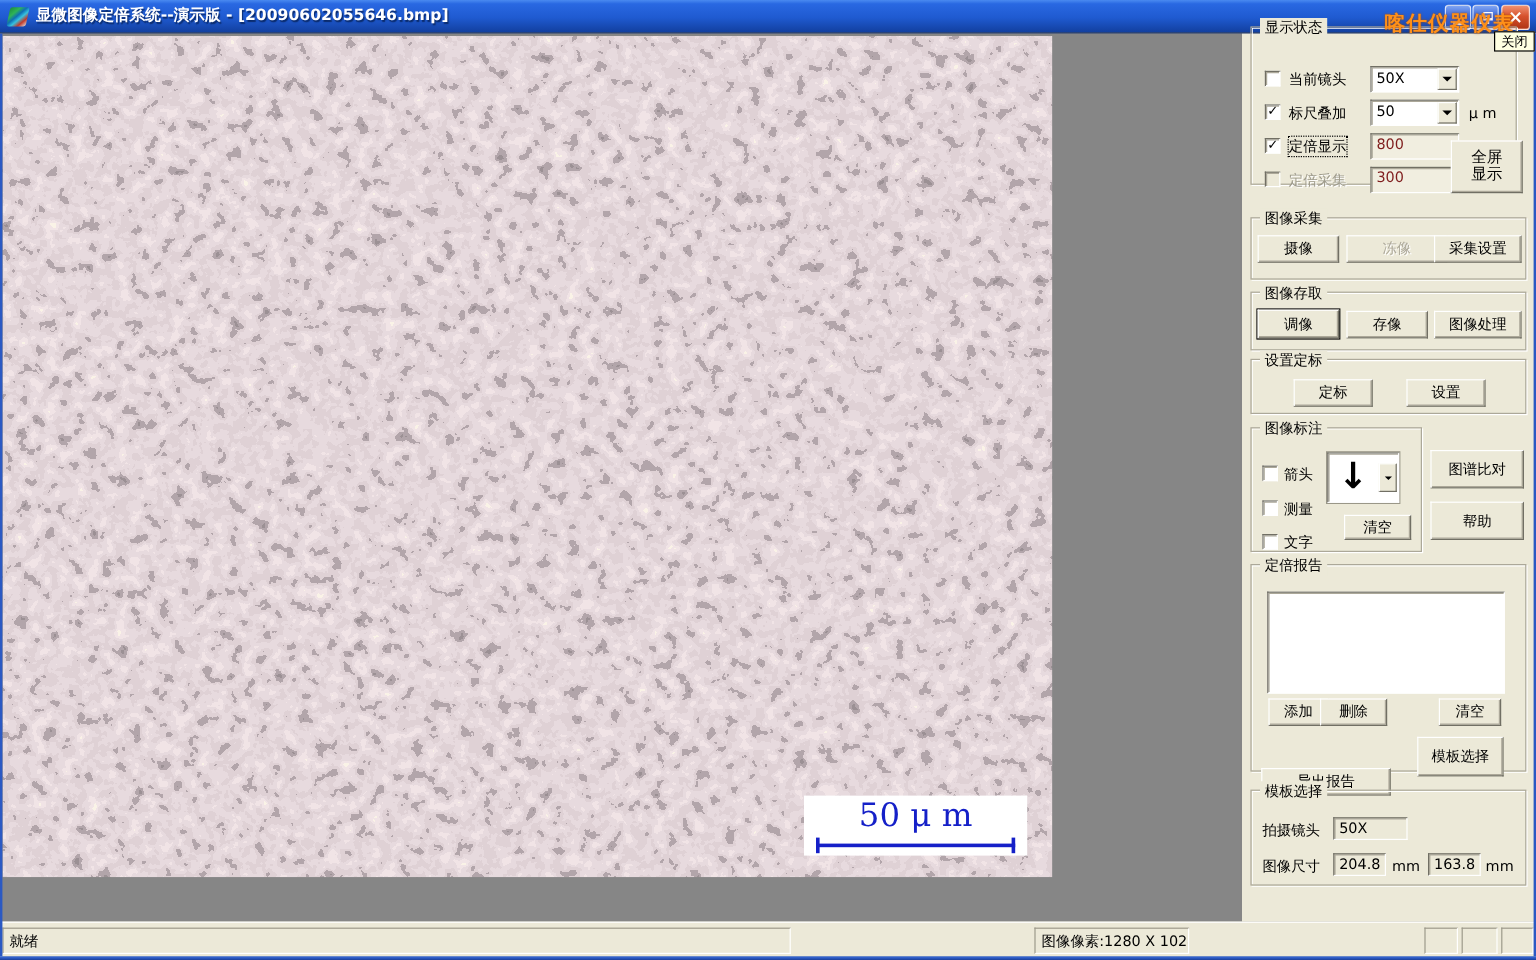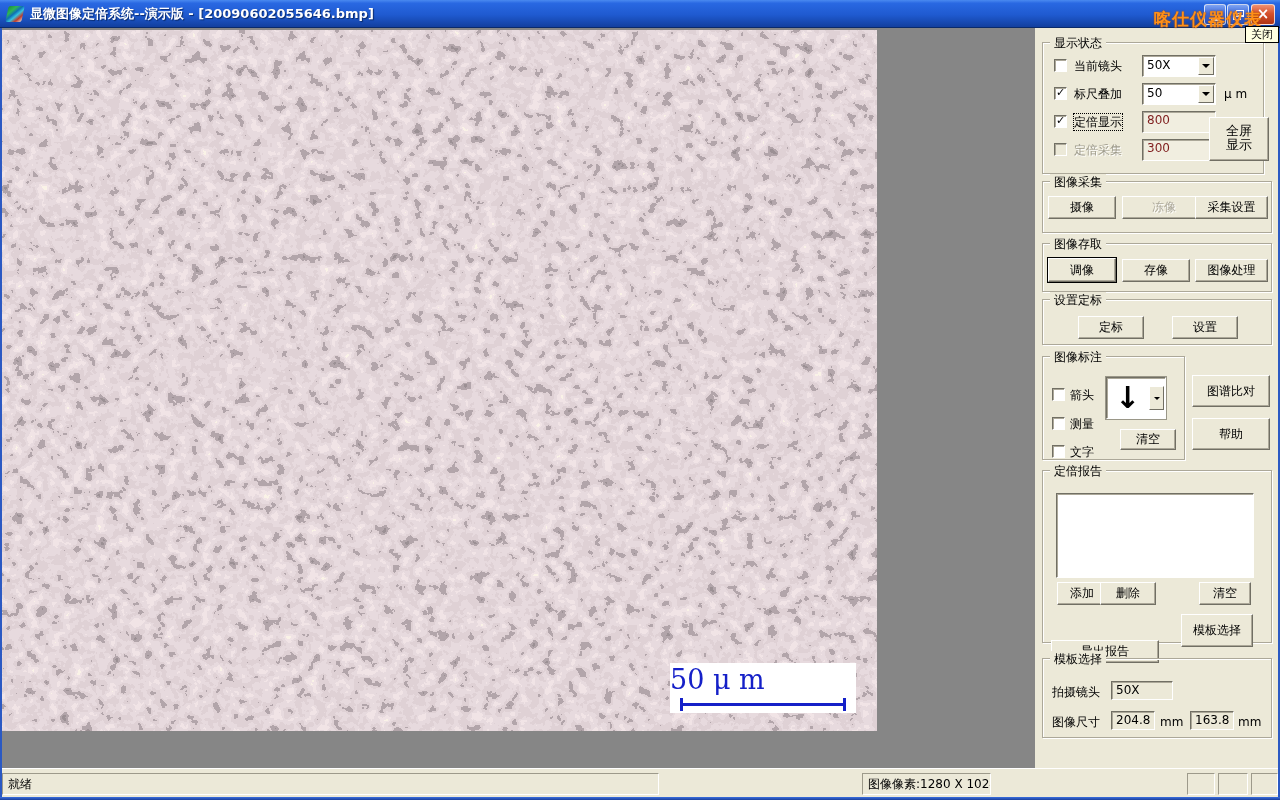--- a/index.html
+++ b/index.html
@@ -29,21 +29,21 @@
   .tooltip { position:absolute; left:1245px; top:26px; width:34px; height:17px; background:#ffffe1;
     border:1px solid #000; font-size:11px; line-height:15px; text-align:center; z-index:6; }
   .edge { position:absolute; top:28px; bottom:3px; width:2px; background:#2b59c3; z-index:4; }
   .bottom-strip { position:absolute; left:0; top:797px; width:1280px; height:3px;
     background:linear-gradient(180deg,#3a6fe0,#1b3f9a); z-index:4; }
 
   
   .viewport { position:absolute; left:0; top:28px; width:1035px; height:740px; background:#868686; }
   .micro-image { position:absolute; left:2px; top:2px; width:875px; height:701px; overflow:hidden; }
   .scalebar { position:absolute; left:668px; top:633px; width:186px; height:50px; background:#fff; }
-  .scalebar .lbl { display:block; text-align:left; margin-top:1px;
+  .scalebar .lbl { display:block; text-align:center; margin-top:1px;
     font-family:"DejaVu Serif","Liberation Serif",serif; font-size:27px; color:#1520c8; }
   .scalebar .line { position:absolute; left:10px; right:10px; bottom:7px; height:3px; background:#1520c8; }
   .scalebar .tick { position:absolute; bottom:2px; width:3px; height:13px; background:#1520c8; }
   .scalebar .tick.l { left:10px; } .scalebar .tick.r { right:10px; }
 
   
   .panel { position:absolute; left:1035px; top:28px; width:245px; height:740px; background:#ece9d8; }
 
   .gb { position:absolute; border:1px solid #aca899; box-shadow:inset 1px 1px 0 #fff,1px 1px 0 #fff; }
   .gb-legend { position:absolute; top:-8px; left:7px; background:#ece9d8; padding:0 4px; font-size:12px; white-space:nowrap; }
@@ -135,21 +135,21 @@
       <span class="lbl">50 μ m</span>
       <div class="line"></div>
       <div class="tick l"></div>
       <div class="tick r"></div>
     </div>
   </div>
 </div>
 
 <div class="panel"></div>
 
-<div class="gb" style="left:1042px;top:42px;width:222px;height:132px">
+<div class="gb" style="left:1042px;top:22px;width:222px;height:132px">
   <span class="gb-legend">显示状态</span>
 </div>
 <div class="cb" style="left:1054px;top:59px"></div>
 <span class="lbl12" style="left:1074px;top:58px">当前镜头</span>
 <div class="combo" style="left:1142px;top:55px;width:74px;height:22px">
   <span class="val">50X</span>
   <span class="dd">
       <i class="tri"></i>
     </span>
 </div>

